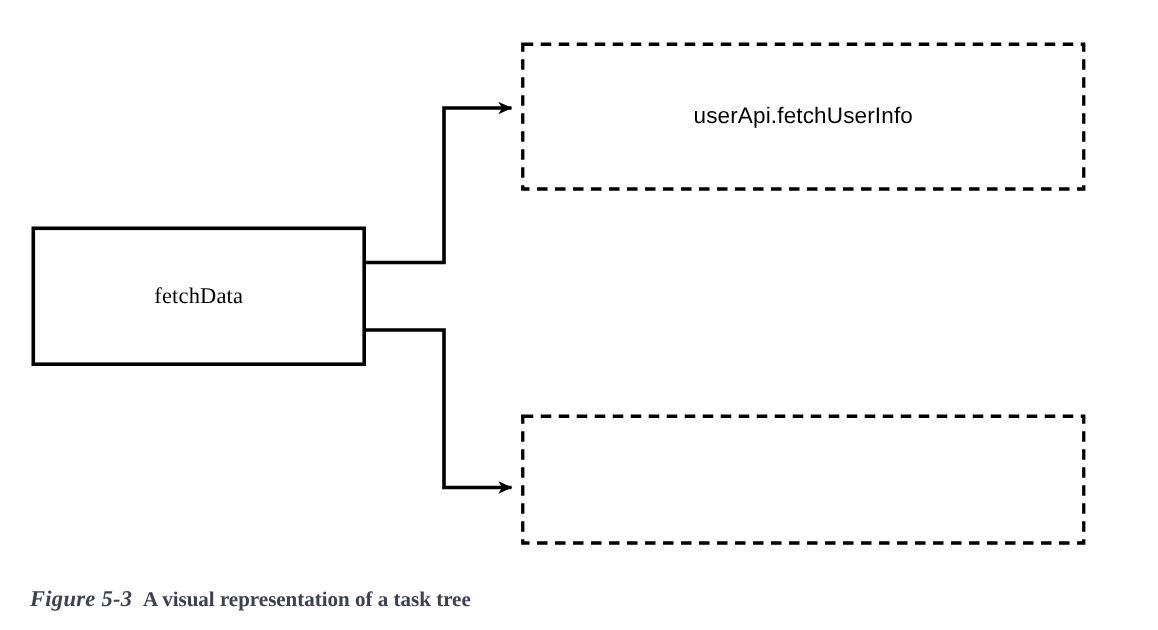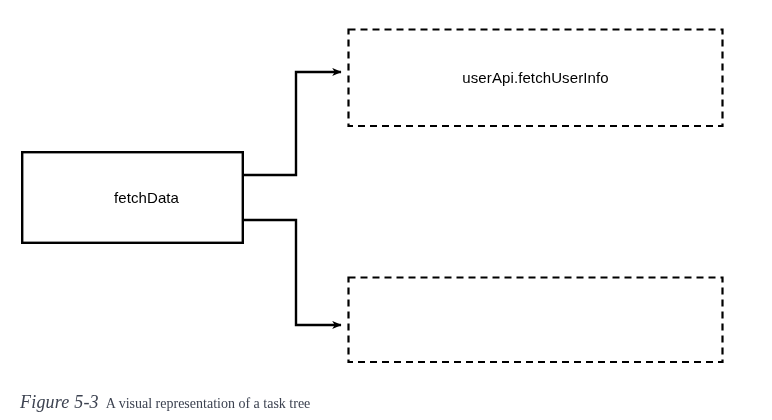--- a/index.html
+++ b/index.html
@@ -32,24 +32,25 @@
     color: #000000;
     font-family: "Liberation Sans", sans-serif;
     font-size: 15px;
     line-height: 1.2;
     letter-spacing: 0.1px;
     white-space: nowrap;
     pointer-events: none;
   }
   
   #node-root-label {
-    left: 36px;
+    left: 22px;
     top: 152px;
     width: 221px;
     height: 91px;
+    font-family: Liberation Serif, serif;
   }
   
   #node-child1-label {
     left: 348px;
     top: 29px;
     width: 375px;
     height: 97px;
   }
   
   #node-child2-label {
@@ -61,27 +62,27 @@
   .figure-caption {
     position: absolute;
     left: 20px;
     top: 392px;
     font-family: "Liberation Serif", serif;
     font-size: 14px;
     color: #3c4250;
     white-space: nowrap;
   }
   .figure-caption .fig-number {
-    font-weight: normal;
+    font-weight: bold;
     font-style: italic;
-    font-size: 18px;
+    font-size: 15px;
     letter-spacing: 0.2px;
   }
   .figure-caption .fig-text {
-    font-weight: normal;
+    font-weight: bold;
     font-style: normal;
     padding-left: 7px;
   }
 </style>
 </head>
 <body>
 
 <div id="canvas">
 
   <svg class="diagram-svg" viewBox="0 0 772 420">

